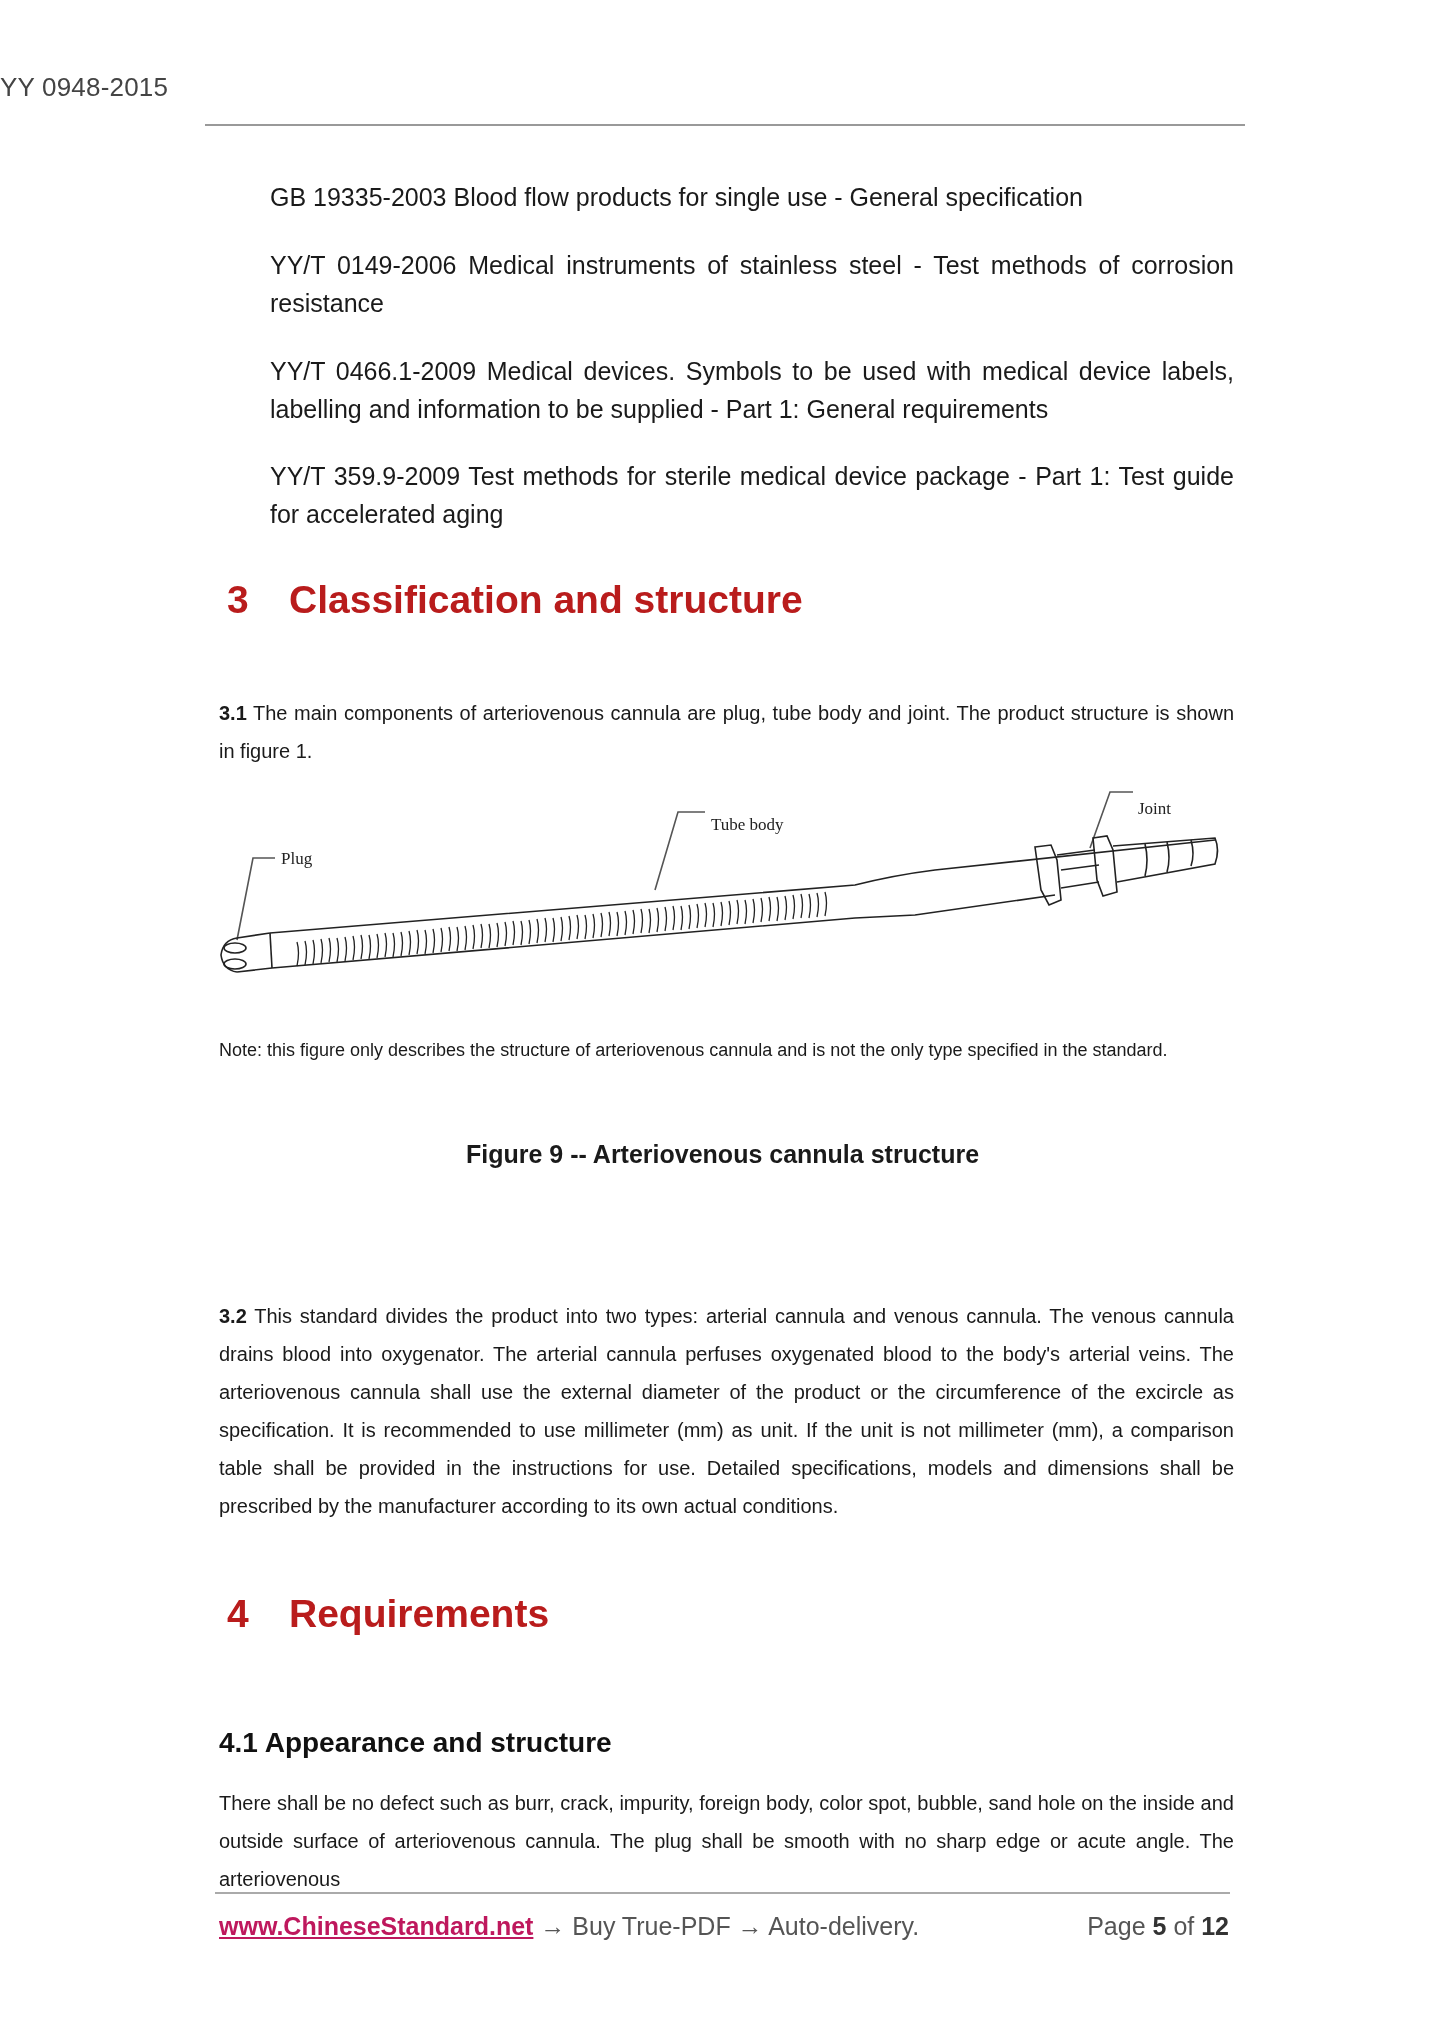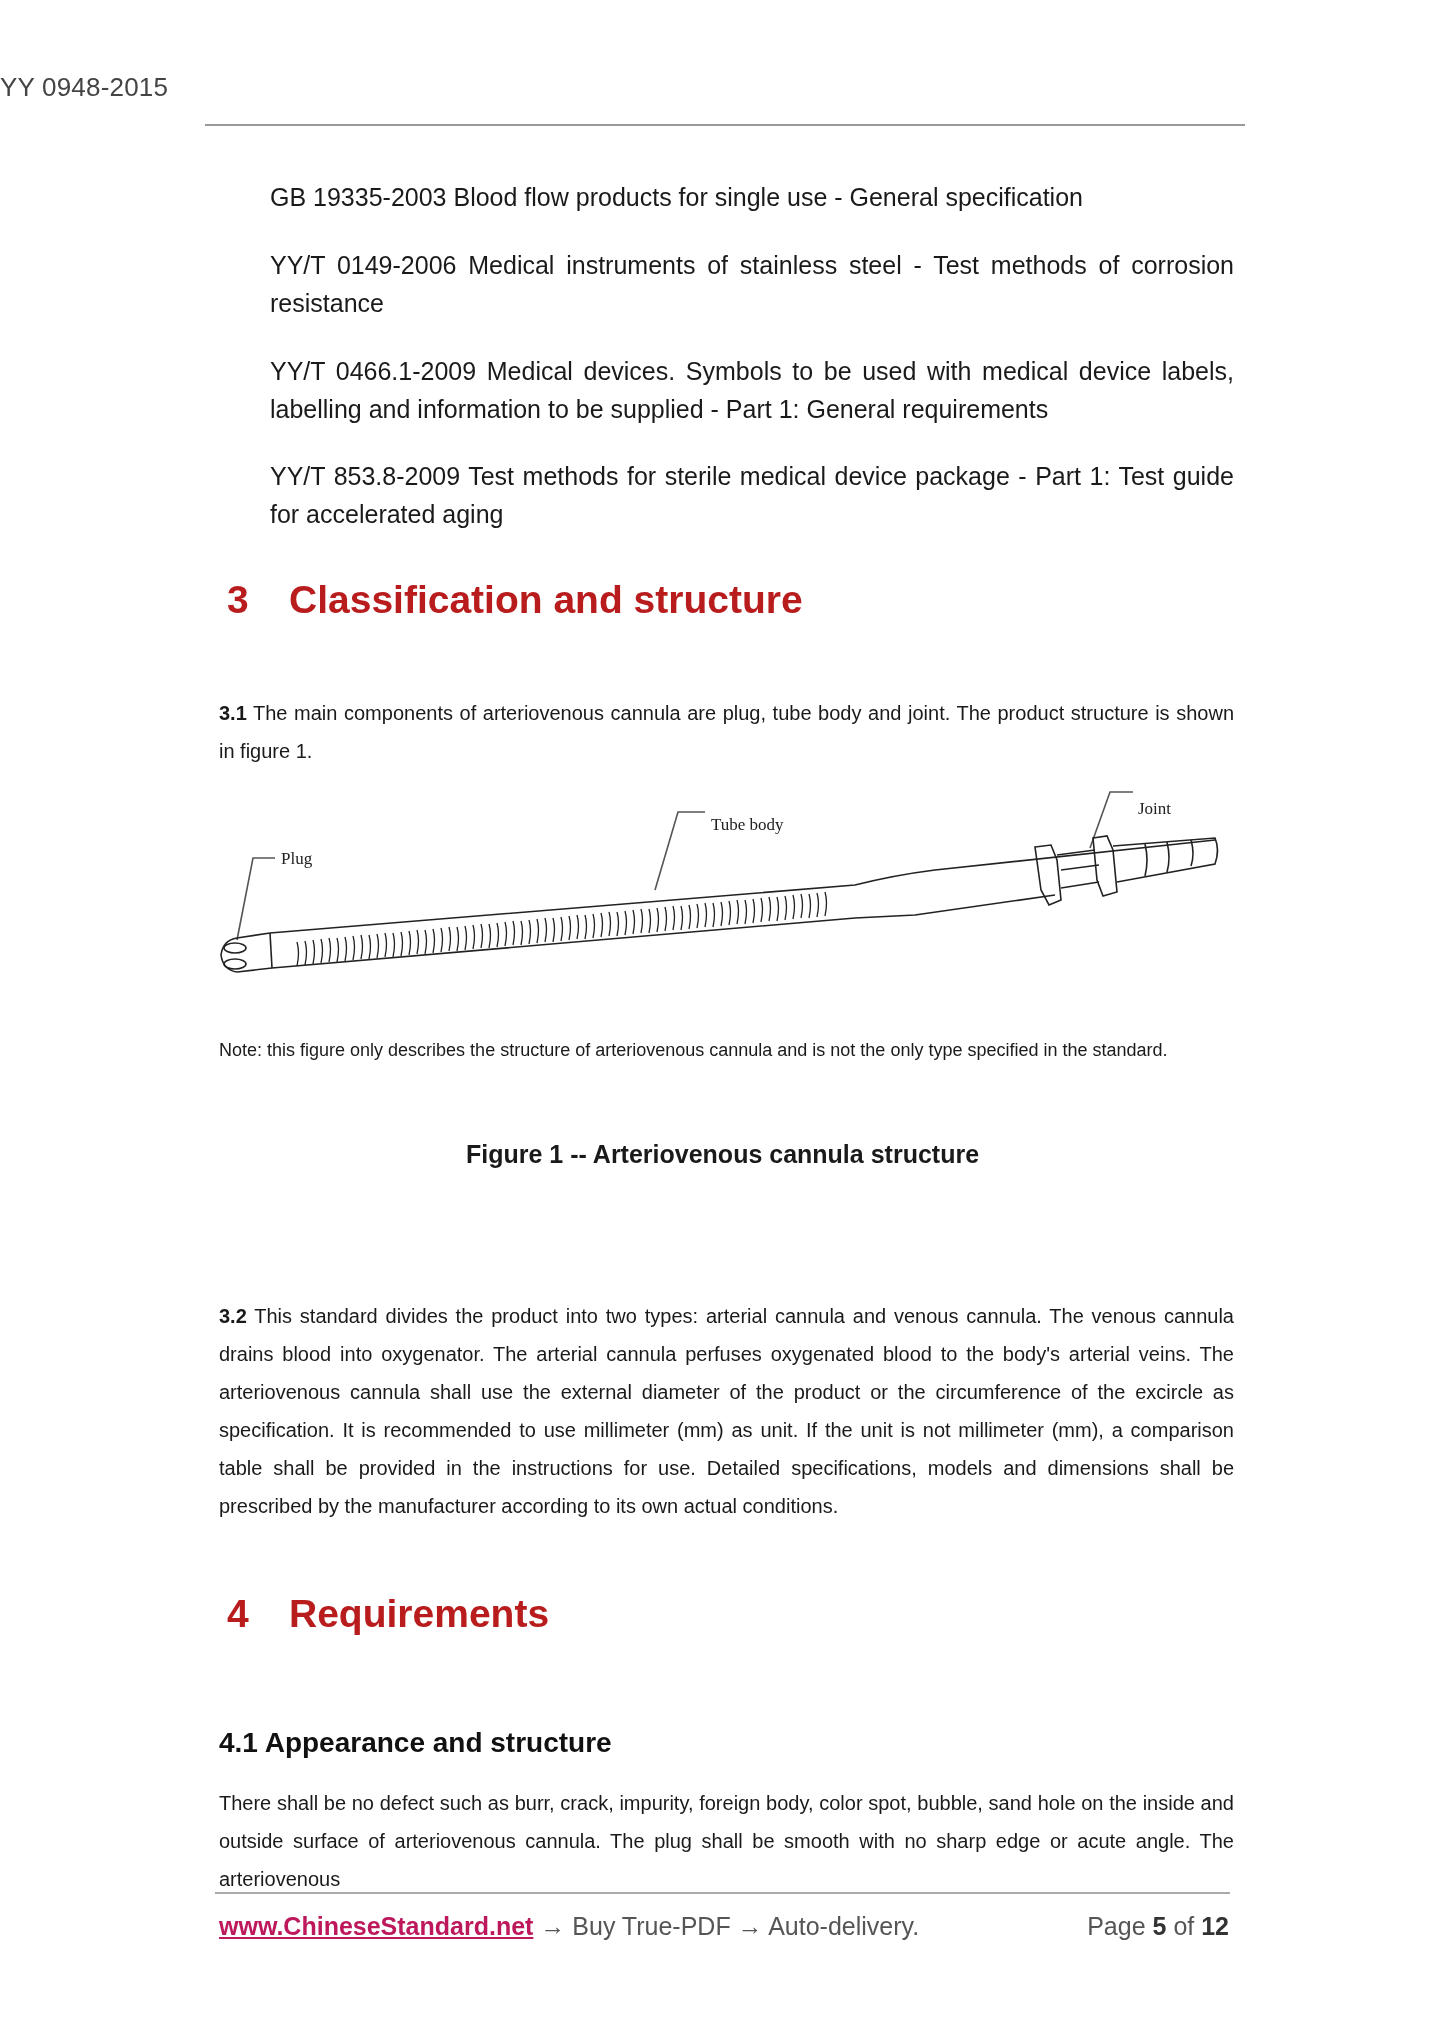--- a/index.html
+++ b/index.html
@@ -29,21 +29,21 @@
 </style>
 </head>
 <body>
 
 <div class="header-title">YY 0948-2015</div>
 <div class="header-rule"></div>
 
 <div class="ref" style="top:178px">GB 19335-2003 Blood flow products for single use - General specification</div>
 <div class="ref" style="top:246px">YY/T 0149-2006 Medical instruments of stainless steel - Test methods of corrosion resistance</div>
 <div class="ref" style="top:352px">YY/T 0466.1-2009 Medical devices. Symbols to be used with medical device labels, labelling and information to be supplied - Part 1: General requirements</div>
-<div class="ref" style="top:457px">YY/T 853.8-2009 Test methods for sterile medical device package - Part 1: Test guide for accelerated aging</div>
+<div class="ref" style="top:457px">YY/T 359.9-2009 Test methods for sterile medical device package - Part 1: Test guide for accelerated aging</div>
 
 <div class="h1" style="top:578px">
   <span class="num">3</span><span>Classification and structure</span>
 </div>
 
 <div class="para" style="top:666px">
   <b>3.1</b><span> The main components of arteriovenous cannula are plug, tube body and joint. The product structure is shown in figure 1.</span>
 </div>
 
 <div class="figure">
@@ -144,21 +144,21 @@
         <path d="M952,72 q4,16 0,30"></path>
         <path d="M976,70 q4,14 0,26"></path>
     </g>
     <text class="fig-label" x="66" y="94">Plug</text>
     <text class="fig-label" x="496" y="60">Tube body</text>
     <text class="fig-label" x="923" y="44">Joint</text>
   </svg>
 </div>
 
 <div class="note" style="top:1031px">Note: this figure only describes the structure of arteriovenous cannula and is not the only type specified in the standard.</div>
-<div class="caption">Figure 1 -- Arteriovenous cannula structure</div>
+<div class="caption">Figure 9 -- Arteriovenous cannula structure</div>
 
 <div class="para" style="top:1269px">
   <b>3.2</b><span>  This standard divides the product into two types: arterial cannula and venous cannula. The venous cannula drains blood into oxygenator. The arterial cannula perfuses oxygenated blood to the body's arterial veins. The arteriovenous cannula shall use the external diameter of the product or the circumference of the excircle as specification. It is recommended to use millimeter (mm) as unit. If the unit is not millimeter (mm), a comparison table shall be provided in the instructions for use. Detailed specifications, models and dimensions shall be prescribed by the manufacturer according to its own actual conditions.</span>
 </div>
 
 <div class="h1" style="top:1592px">
   <span class="num">4</span><span>Requirements</span>
 </div>
 
 <div class="h2" style="top:1683px">4.1 Appearance and structure</div>

